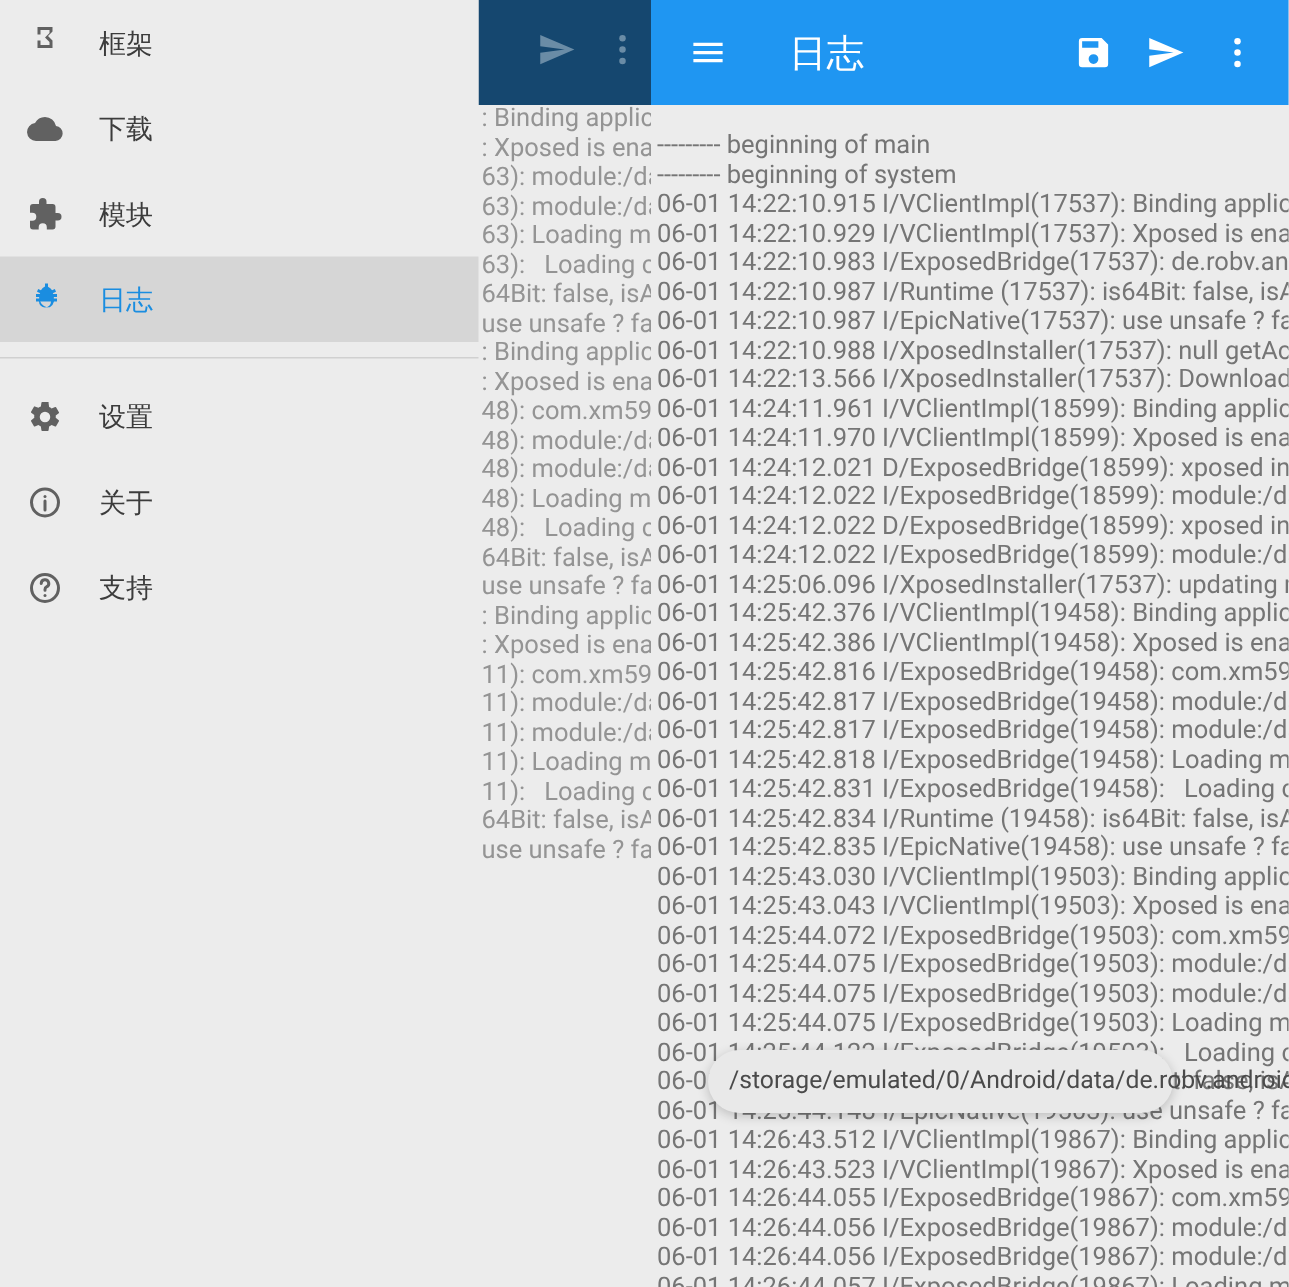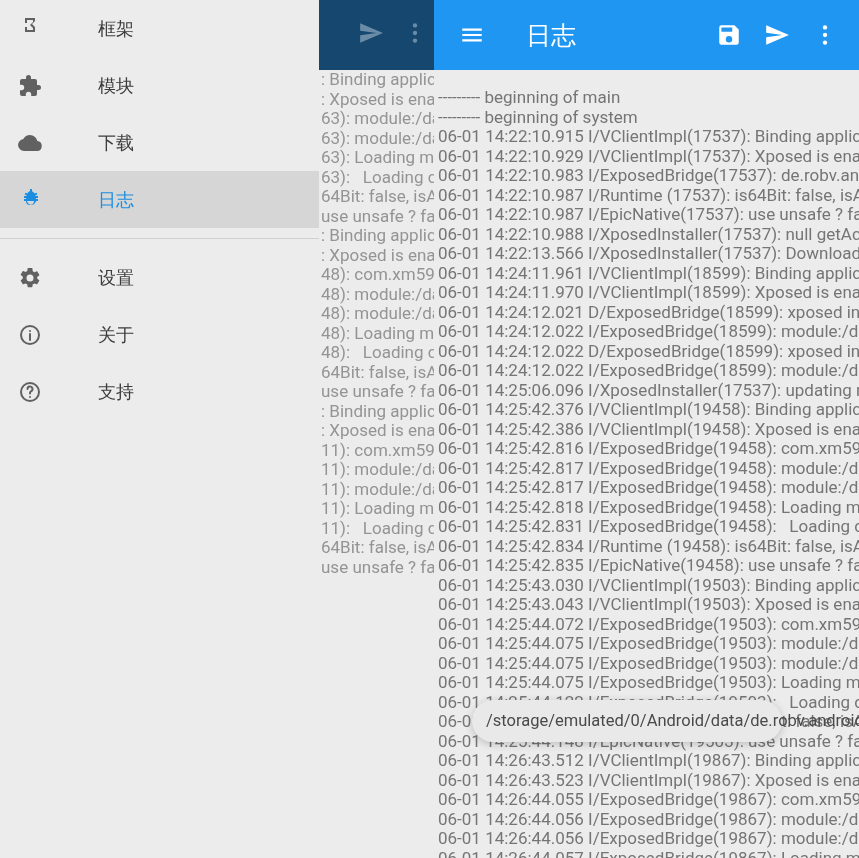--- a/index.html
+++ b/index.html
@@ -5,21 +5,21 @@
 * { margin: 0; padding: 0; box-sizing: border-box; font-family: -apple-system, "Segoe UI", Roboto, sans-serif; }
 html, body { width: 859px; height: 858px; overflow: hidden; background: #ececec; }
 
 
 .drawer {
   position: absolute; left: 0; top: 0; width: 319px; height: 858px;
   background: #ececec; z-index: 10;
 }
 .drawer-item {
   display: flex; align-items: center; height: 57px; padding-left: 18px;
-  font-size: 18px; color: #3c3c3c; cursor: pointer; gap: 32px;
+  font-size: 18px; color: #3c3c3c; cursor: pointer;
 }
 .drawer-item.selected { background: #d6d6d6; color: #1a8de0; }
 .drawer-item .icon { width: 48px; display: flex; align-items: center; justify-content: flex-start; }
 .drawer-item .icon svg { width: 24px; height: 24px; }
 .drawer-item .label { font-size: 18px; }
 .drawer-divider { height: 1px; background: #d0d0d0; margin: 10px 0; }
 .bg-appbar {
   position: absolute; left: 319px; top: 0; width: 115px; height: 70px;
   background: #15476f; display: flex; align-items: center; justify-content: flex-end;
   padding-right: 6px; gap: 18px;
@@ -58,32 +58,32 @@
     <span class="icon">
       <svg viewBox="0 0 24 24" fill="#616161">
           <path d="M17 1H7v5h2V3h6v2l-3 3 3 3v2H9v-3H7v5h10v-5l-3-3 3-3V1z"></path>
         </svg>
     </span>
     <span class="label">框架</span>
   </div>
   <div class="drawer-item">
     <span class="icon">
       <svg viewBox="0 0 24 24" fill="#616161">
+          <path d="M19.35 10.04A7.49 7.49 0 0 0 12 4a7.5 7.5 0 0 0-6.65 4.04A6 6 0 0 0 6 20h13a5 5 0 0 0 .35-9.96z"></path>
+        </svg>
+    </span>
+    <span class="label">下载</span>
+  </div>
+  <div class="drawer-item">
+    <span class="icon">
+      <svg viewBox="0 0 24 24" fill="#616161">
           <path d="M20.5 11H19V7a2 2 0 0 0-2-2h-4V3.5a2.5 2.5 0 1 0-5 0V5H4a2 2 0 0 0-2 2v3.8h1.5a2.7 2.7 0 0 1 0 5.4H2V20a2 2 0 0 0 2 2h3.8v-1.5a2.7 2.7 0 0 1 5.4 0V22H17a2 2 0 0 0 2-2v-4h1.5a2.5 2.5 0 1 0 0-5z"></path>
         </svg>
     </span>
     <span class="label">模块</span>
-  </div>
-  <div class="drawer-item">
-    <span class="icon">
-      <svg viewBox="0 0 24 24" fill="#616161">
-          <path d="M19.35 10.04A7.49 7.49 0 0 0 12 4a7.5 7.5 0 0 0-6.65 4.04A6 6 0 0 0 6 20h13a5 5 0 0 0 .35-9.96z"></path>
-        </svg>
-    </span>
-    <span class="label">下载</span>
   </div>
   <div class="drawer-item selected">
     <span class="icon">
       <svg viewBox="0 0 24 24" fill="#1a8de0">
           <path d="M20 8h-2.81a6 6 0 0 0 .3-.66l1.85-.78-.78-1.85-1.85.78A6 6 0 0 0 14 3.2V1h-2v2.06a6 6 0 0 0-2.71 2.43l-1.85-.78-.78 1.85 1.85.78a6 6 0 0 0 .3.66H6v2h2.09a6 6 0 0 0 .06 1H6v2h2.81a6 6 0 0 0 6.38 3.84l.01.01A6 6 0 0 0 18 13h2v-2h-2.15a6 6 0 0 0 .06-1H20V8zm-8 9a4 4 0 0 1-4-4h8a4 4 0 0 1-4 4z"></path>
         </svg>
     </span>
     <span class="label">日志</span>
   </div>
 

